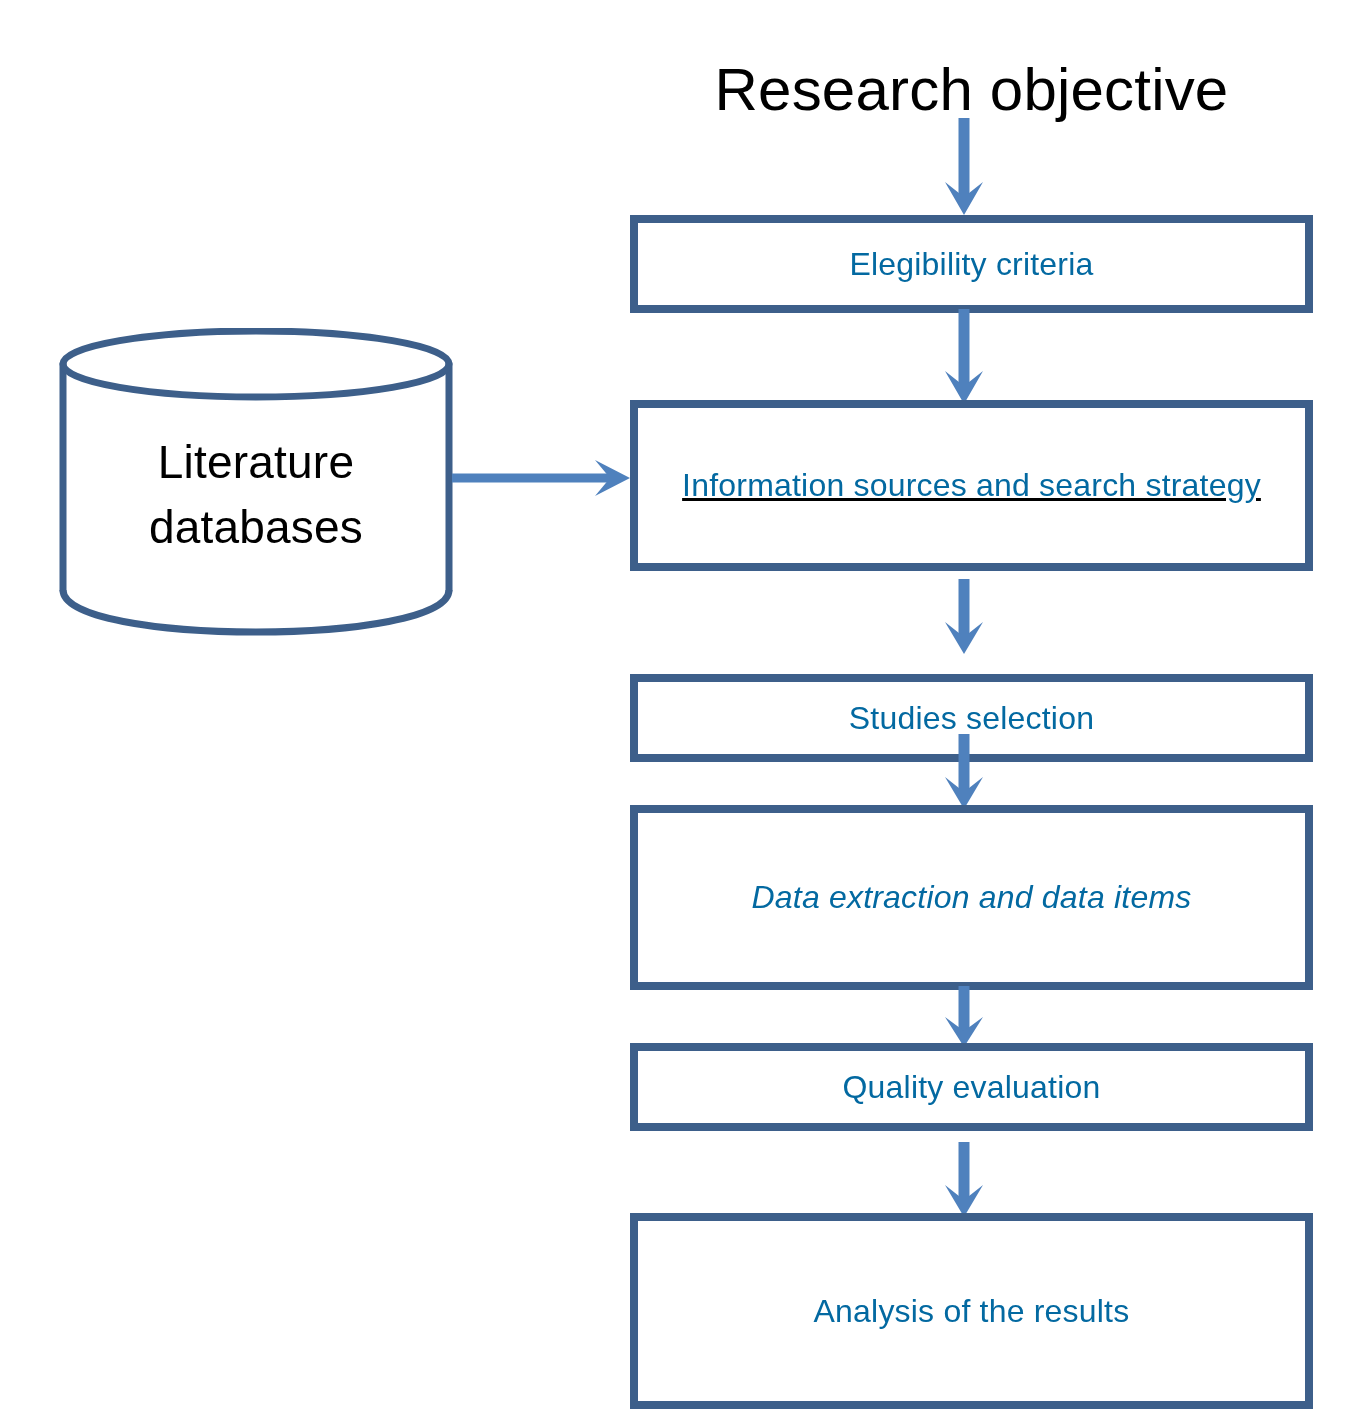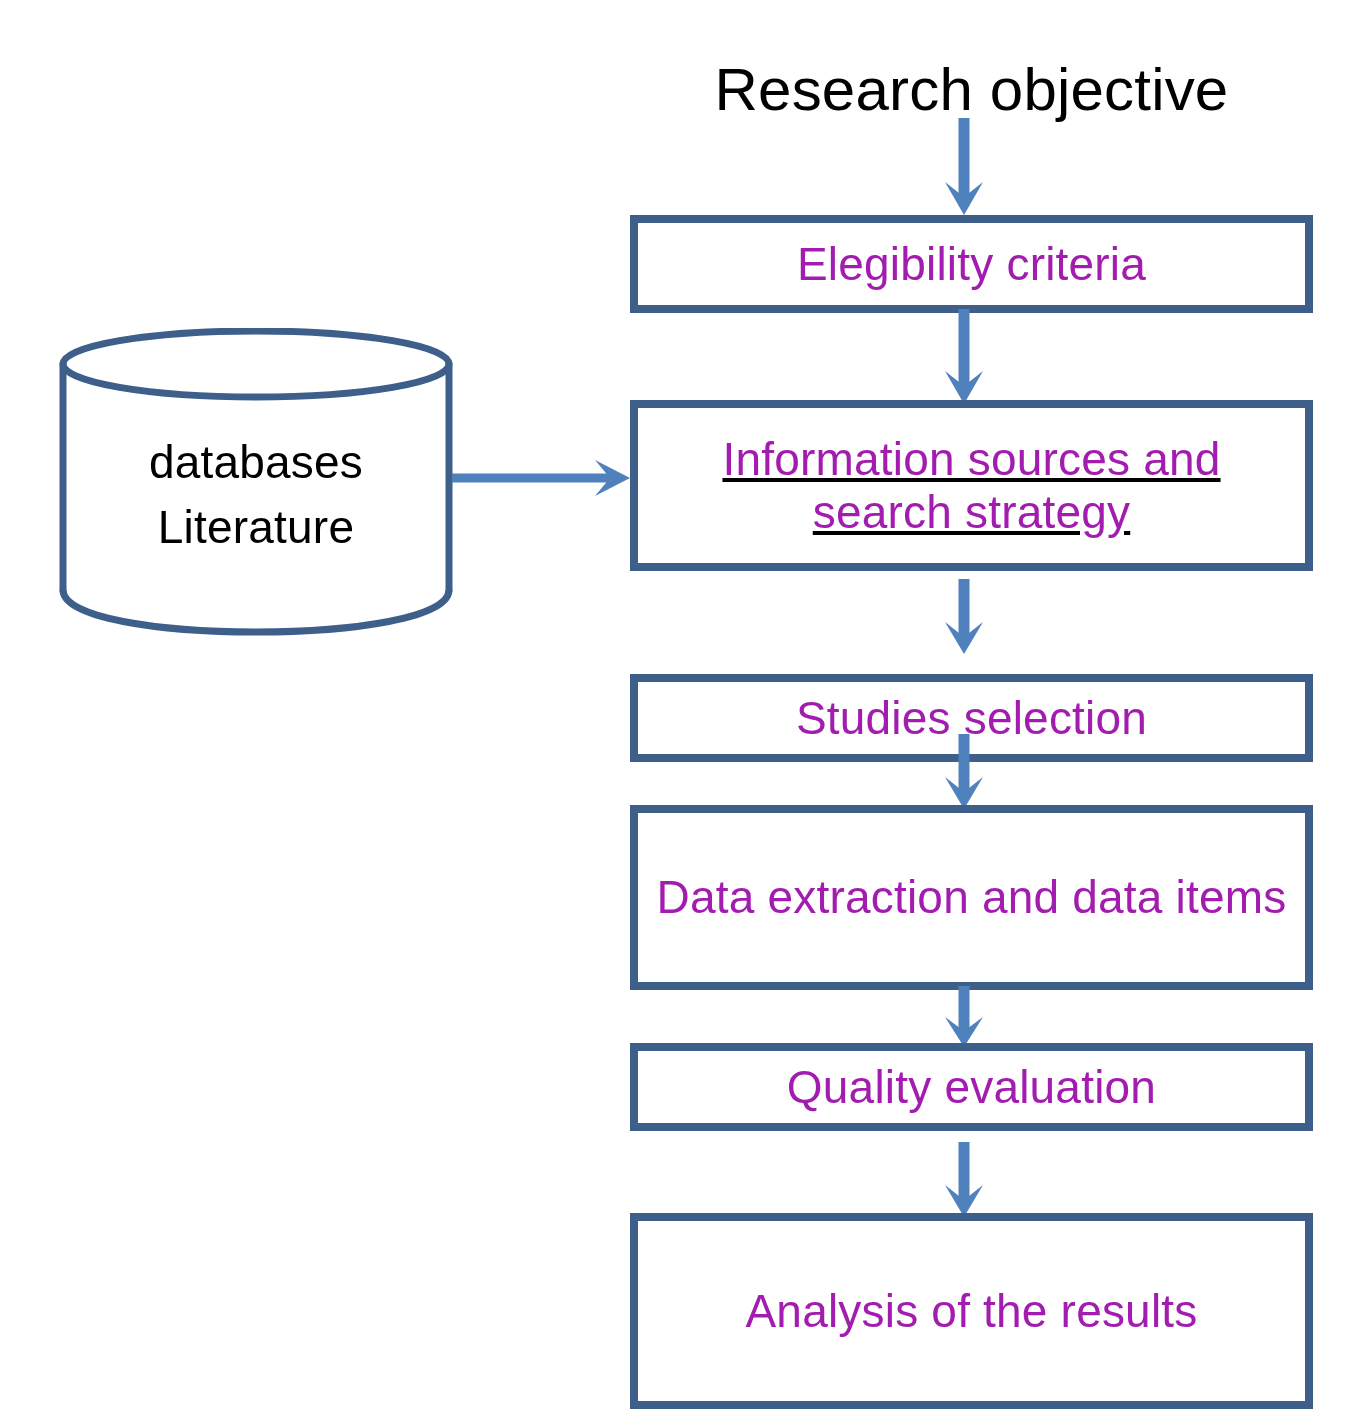--- a/index.html
+++ b/index.html
@@ -46,31 +46,31 @@
     width: 683px;
     box-sizing: border-box;
     border: 8px solid #3d5f8a;
     background: #ffffff;
     display: flex;
     align-items: center;
     justify-content: center;
     text-align: center;
   }
   .process-box .box-label {
-    font-size: 46px;
+    font-size: 32px;
     line-height: 1.14;
-    color: #a21caf;
+    color: #0369a1;
     padding: 0 10px;
     letter-spacing: 0.2px;
   }
 
   #box-eligibility        { top: 215px;  height: 98px;  }
   #box-information        { top: 400px;  height: 171px; text-decoration: underline; }
   #box-studies-selection  { top: 650px;  height: 88px; margin-top: 24px;  }
-  #box-data-extraction    { top: 805px;  height: 185px; }
+  #box-data-extraction    { top: 805px;  height: 185px; font-style: italic; }
   #box-quality-evaluation { top: 1043px; height: 88px; }
   #box-analysis           { top: 1213px; height: 196px; }
 
   
   #db-cylinder {
     position: absolute;
     left: 58px;
     top: 328px;
     width: 396px;
     height: 330px;
@@ -125,22 +125,22 @@
 
       <path d="M 5 36 L 5 262" fill="none" stroke="#3d5f8a" stroke-width="7" stroke-linecap="round"></path>
       <path d="M 391 36 L 391 262" fill="none" stroke="#3d5f8a" stroke-width="7" stroke-linecap="round"></path>
 
       <path d="M 5 262 C 5 318, 391 318, 391 262" fill="none" stroke="#3d5f8a" stroke-width="7"></path>
 
       <ellipse cx="198" cy="36" rx="193" ry="33" fill="none" stroke="#3d5f8a" stroke-width="7"></ellipse>
     </svg>
   </div>
   <div class="db-label">
+    <div>Literature</div>
     <div>databases</div>
-    <div>Literature</div>
   </div>
 
   <div class="connector" style="left:452px; top:455px;">
     <svg width="186" height="46" viewBox="0 0 186 46">
       <line x1="0" y1="23" x2="164" y2="23" stroke="#4f81bd" stroke-width="9"></line>
       <path d="M 143 5 L 178 23 L 143 41 L 158 23 Z" fill="#4f81bd"></path>
     </svg>
   </div>
 
   <div class="process-box" id="box-information">

